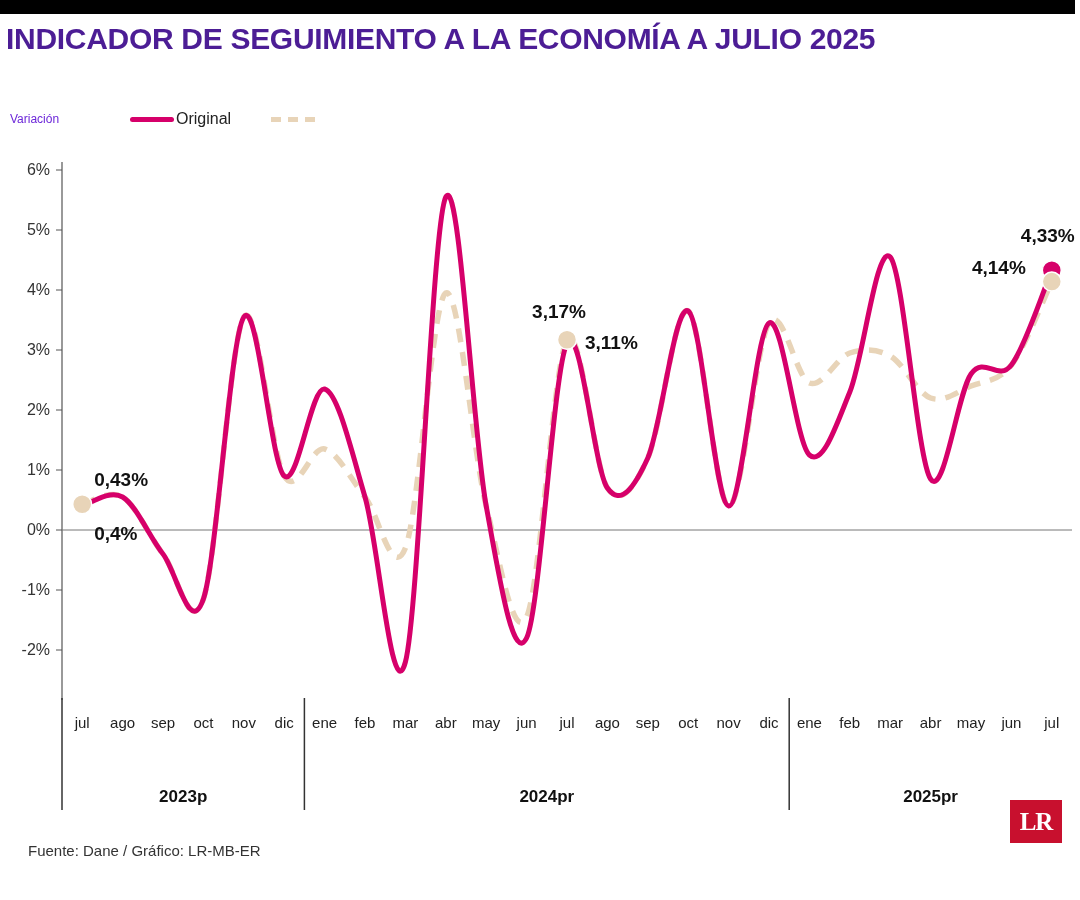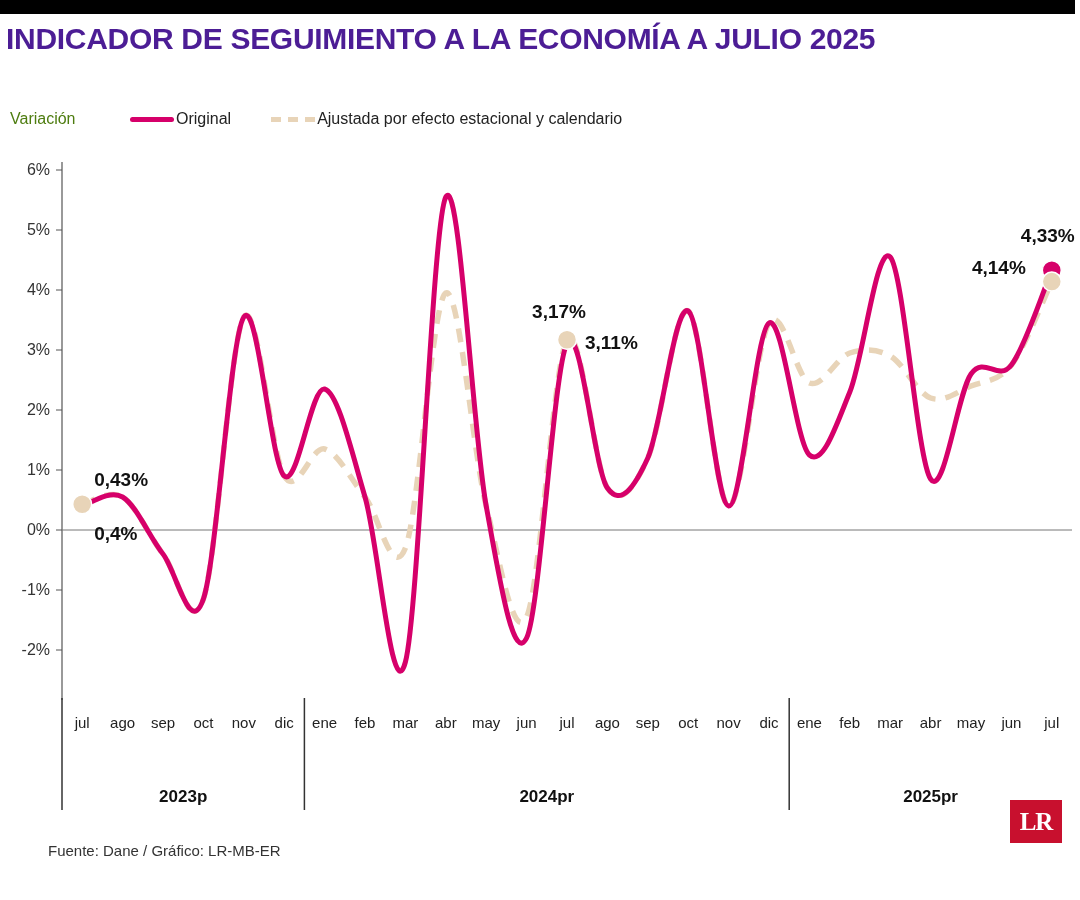--- a/index.html
+++ b/index.html
@@ -38,22 +38,22 @@
     top: 110px;
     left: 10px;
     display: flex;
     align-items: center;
     gap: 0px;
     font-size: 16px;
     color: #333333;
   }
   .legend-axis-label {
     width: 120px;
-    color: #4d7c0f;
-    font-size: 16px;
+    color: #6d28d9;
+    font-size: 12px;
   }
   .legend-item {
     display: flex;
     align-items: center;
     gap: 2px;
     margin-right: 40px;
   }
   .swatch-solid {
     display: inline-block;
     width: 44px;
@@ -99,21 +99,20 @@
     font-weight: bold;
     fill: #111111;
     font-family: "Liberation Sans", sans-serif;
   }
   .source {
     position: absolute;
     left: 28px;
     top: 842px;
     font-size: 15px;
     color: #333333;
-    margin-left: 20px;
   }
   .logo {
     position: absolute;
     right: 18px;
     top: 800px;
     width: 52px;
     height: 43px;
     background: #c8102e;
     color: #ffffff;
     font-weight: bold;
@@ -133,21 +132,20 @@
 <div class="title">INDICADOR DE SEGUIMIENTO A LA ECONOMÍA A JULIO 2025</div>
 
 <div class="legend">
   <span class="legend-axis-label">Variación</span>
   <span class="legend-item">
     <span class="swatch-solid"></span>
     <span class="legend-label">Original</span>
   </span>
   <span class="legend-item">
     <span class="swatch-dashed"></span>
-    <span class="legend-label">Ajustada por efecto estacional y calendario</span>
   </span>
 </div>
 
 <div class="chart-area">
   <svg class="plot" id="plot" width="1080" height="660">
       <text x="50" y="505" class="ytick" text-anchor="end">-2%</text>
       <line x1="56" y1="500" x2="62" y2="500" stroke="#555" stroke-width="1"></line>
       <text x="50" y="445" class="ytick" text-anchor="end">-1%</text>
       <line x1="56" y1="440" x2="62" y2="440" stroke="#555" stroke-width="1"></line>
       <text x="50" y="385" class="ytick" text-anchor="end">0%</text>

